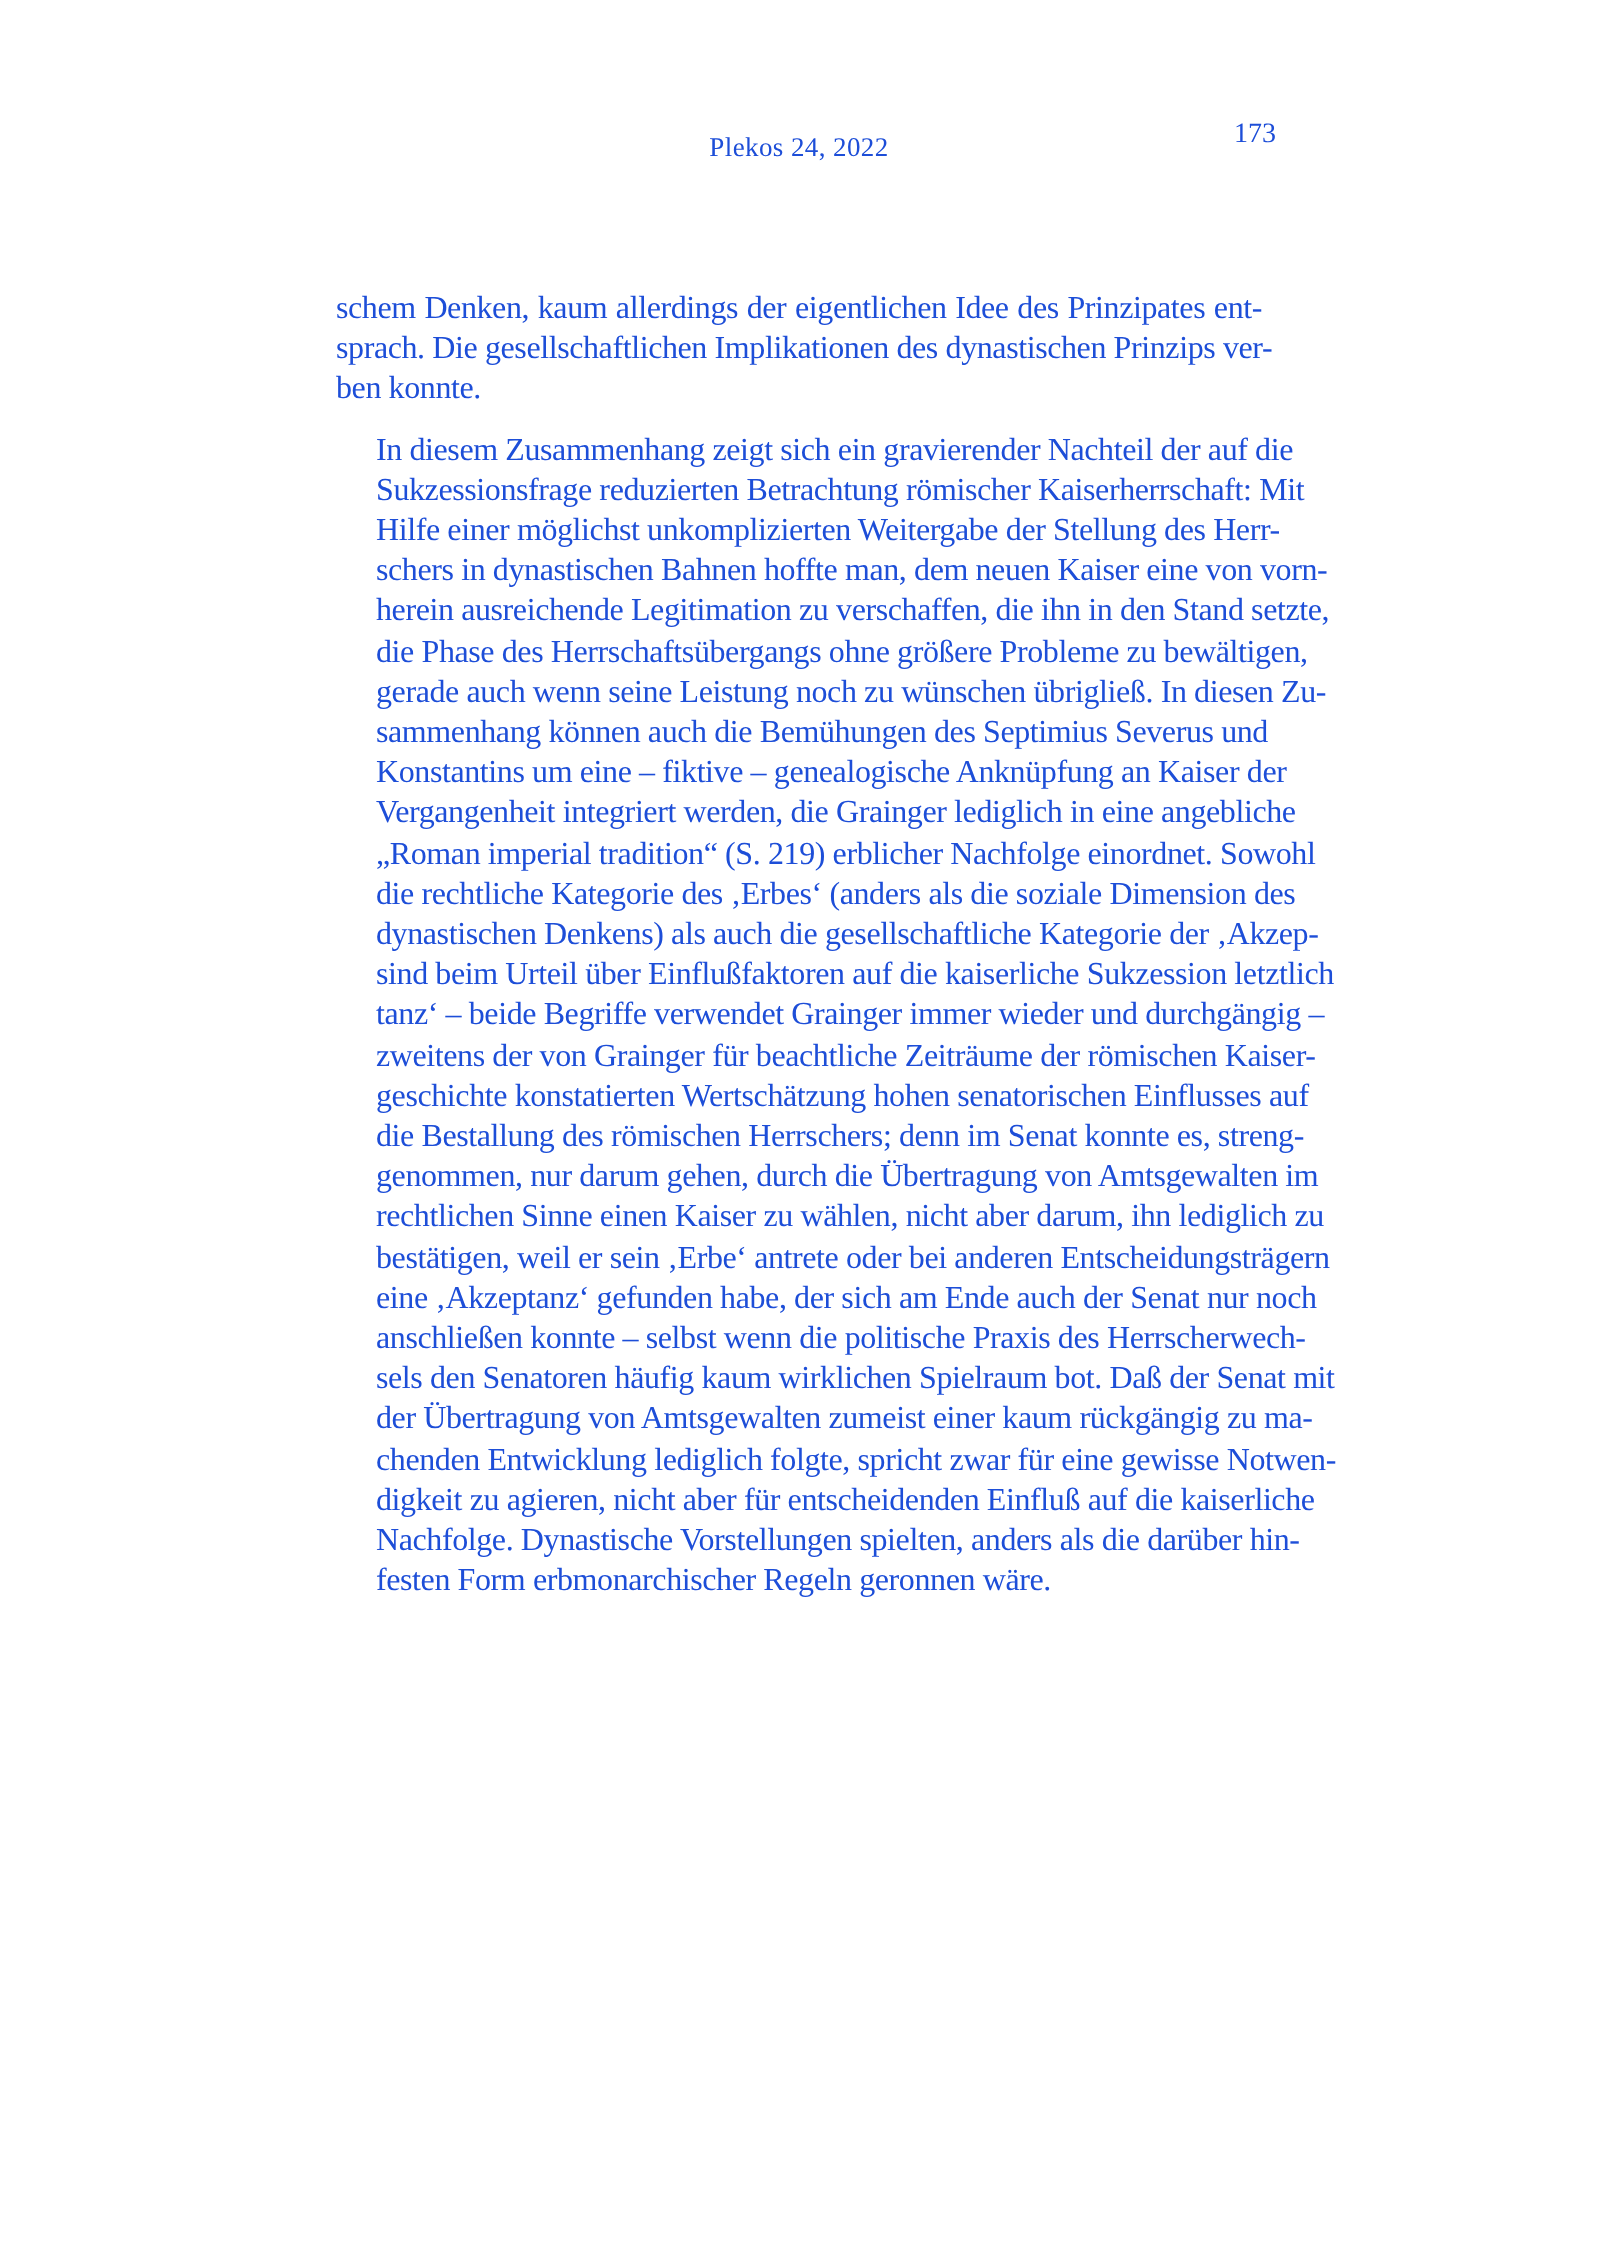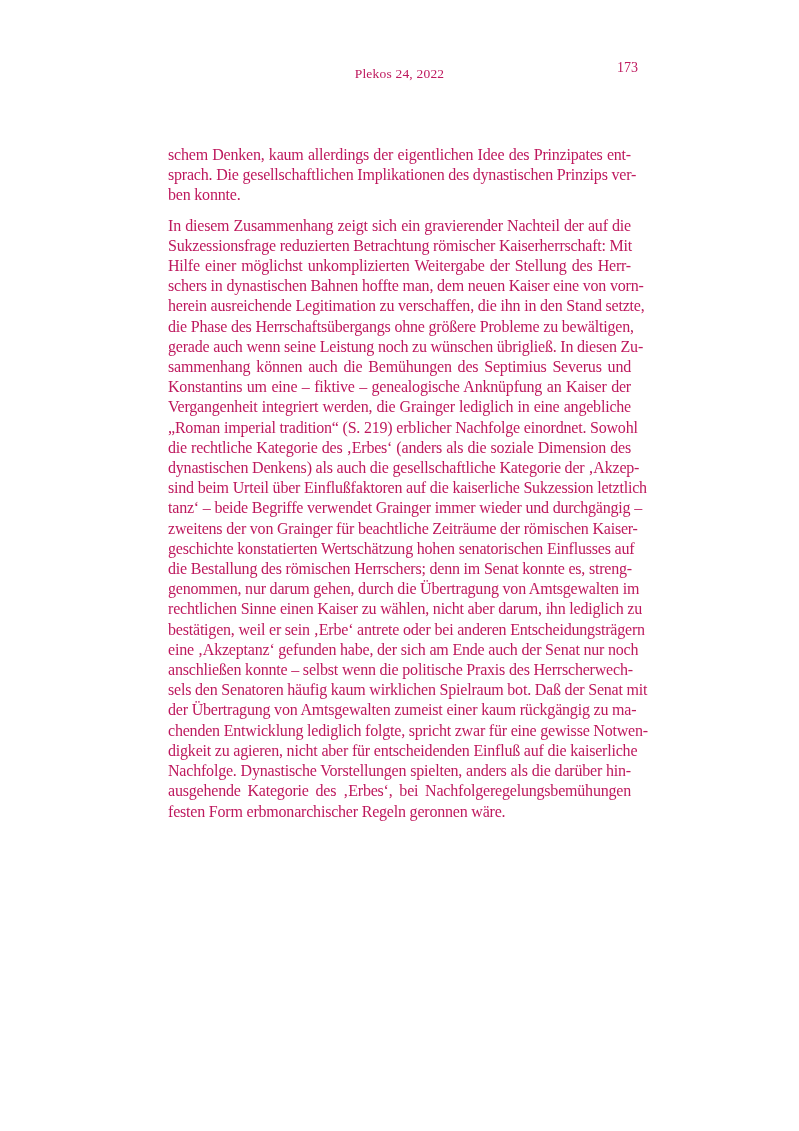--- a/index.html
+++ b/index.html
@@ -7,21 +7,21 @@
     padding: 0;
     background: #ffffff;
   }
   .page {
     position: relative;
     width: 799px;
     height: 1131px;
     background: #ffffff;
     overflow: hidden;
     font-family: "Liberation Serif", serif;
-    color: #be185d;
+    color: #1d4ed8;
   }
   .column {
     position: absolute;
     left: 168px;
     top: 66px;
     width: 463px;
   }
   .header {
     position: relative;
     height: 20px;
@@ -36,20 +36,21 @@
     position: absolute;
     right: -7px;
     top: -6px;
     font-size: 14px;
   }
   .body-text {
     margin-top: 59px;
   }
   .paragraph + .paragraph {
     margin-top: 10px;
+    margin-left: 20px;
   }
   .line {
     font-size: 16px;
     line-height: 20.2px;
     letter-spacing: -0.2px;
     white-space: nowrap;
     text-align: justify;
     text-align-last: justify;
   }
   .line.last {
@@ -93,18 +94,17 @@
           <div class="line">genommen, nur darum gehen, durch die Übertragung von Amtsgewalten im</div>
           <div class="line">rechtlichen Sinne einen Kaiser zu wählen, nicht aber darum, ihn lediglich zu</div>
           <div class="line">bestätigen, weil er sein ‚Erbe‘ antrete oder bei anderen Entscheidungsträgern</div>
           <div class="line">eine ‚Akzeptanz‘ gefunden habe, der sich am Ende auch der Senat nur noch</div>
           <div class="line">anschließen konnte – selbst wenn die politische Praxis des Herrscherwech-</div>
           <div class="line">sels den Senatoren häufig kaum wirklichen Spielraum bot. Daß der Senat mit</div>
           <div class="line">der Übertragung von Amtsgewalten zumeist einer kaum rückgängig zu ma-</div>
           <div class="line">chenden Entwicklung lediglich folgte, spricht zwar für eine gewisse Notwen-</div>
           <div class="line">digkeit zu agieren, nicht aber für entscheidenden Einfluß auf die kaiserliche</div>
           <div class="line">Nachfolge. Dynastische Vorstellungen spielten, anders als die darüber hin-</div>
-          <div class="line">ausgehende Kategorie des ‚Erbes‘, bei Nachfolgeregelungsbemühungen</div>
           <div class="line last">festen Form erbmonarchischer Regeln geronnen wäre.</div>
         </div>
       </div>
   </div>
 </div>
 
 </body></html>

